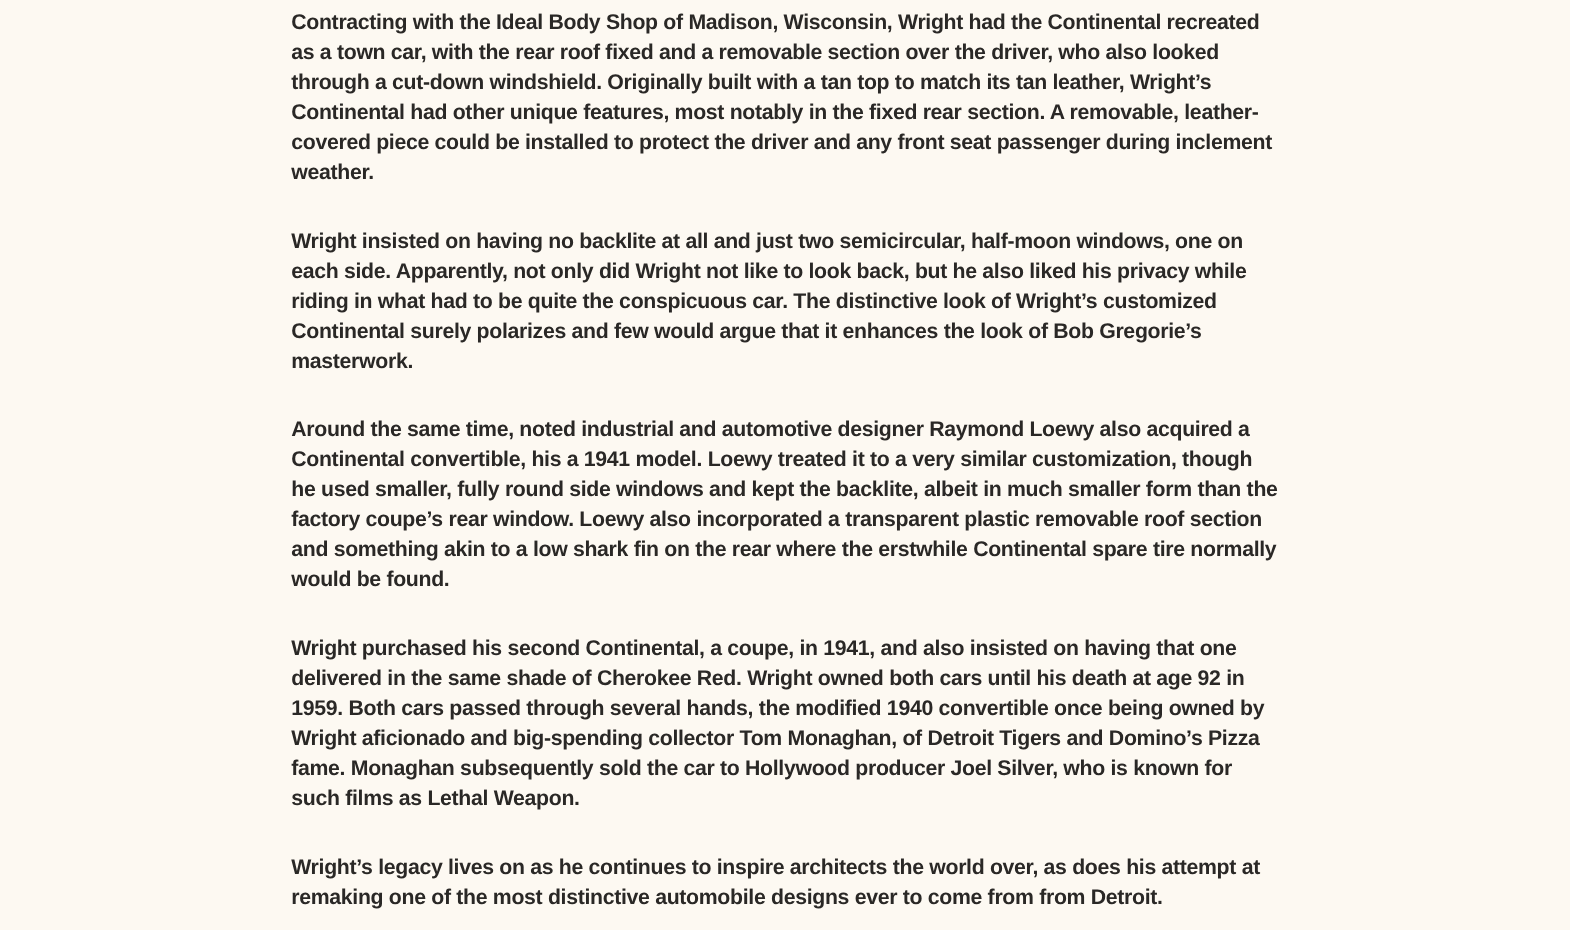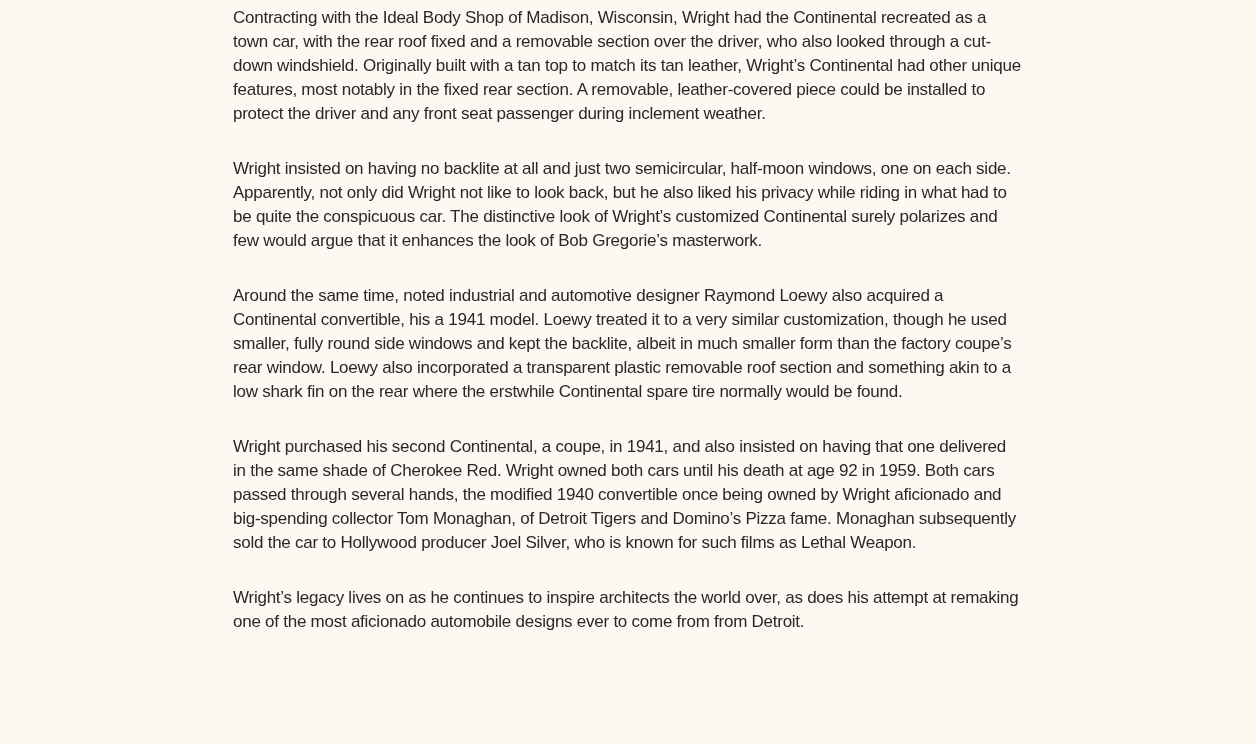--- a/index.html
+++ b/index.html
@@ -22,33 +22,34 @@
   .article-body {
     width: 790px;
     margin: 0 auto;
     padding-top: 6px;
     color: #2a2826;
     font-size: 17px;
     line-height: 24px;
     letter-spacing: -0.25px;
     font-stretch: semi-condensed;
     text-align: left;
+    font-weight: bold;
   }
   .article-body p {
     margin: 0 0 31px 0;
     padding: 0;
   }
   .article-body p:last-child {
     margin-bottom: 0;
   }
 </style>
 </head>
 <body>
 
 <div class="article-page">
   <article class="article-body">
     <p>Contracting with the Ideal Body Shop of Madison, Wisconsin, Wright had the Continental recreated as a town car, with the rear roof fixed and a removable section over the driver, who also looked through a cut-down windshield. Originally built with a tan top to match its tan leather, Wright’s Continental had other unique features, most notably in the fixed rear section. A removable, leather-covered piece could be installed to protect the driver and any front seat passenger during inclement weather.</p>
     <p>Wright insisted on having no backlite at all and just two semicircular, half-moon windows, one on each side. Apparently, not only did Wright not like to look back, but he also liked his privacy while riding in what had to be quite the conspicuous car. The distinctive look of Wright’s customized Continental surely polarizes and few would argue that it enhances the look of Bob Gregorie’s masterwork.</p>
     <p>Around the same time, noted industrial and automotive designer Raymond Loewy also acquired a Continental convertible, his a 1941 model. Loewy treated it to a very similar customization, though he used smaller, fully round side windows and kept the backlite, albeit in much smaller form than the factory coupe’s rear window. Loewy also incorporated a transparent plastic removable roof section and something akin to a low shark fin on the rear where the erstwhile Continental spare tire normally would be found.</p>
     <p>Wright purchased his second Continental, a coupe, in 1941, and also insisted on having that one delivered in the same shade of Cherokee Red. Wright owned both cars until his death at age 92 in 1959. Both cars passed through several hands, the modified 1940 convertible once being owned by Wright aficionado and big-spending collector Tom Monaghan, of Detroit Tigers and Domino’s Pizza fame. Monaghan subsequently sold the car to Hollywood producer Joel Silver, who is known for such films as Lethal Weapon.</p>
-    <p>Wright’s legacy lives on as he continues to inspire architects the world over, as does his attempt at remaking one of the most aficionado automobile designs ever to come from from Detroit.</p>
+    <p>Wright’s legacy lives on as he continues to inspire architects the world over, as does his attempt at remaking one of the most distinctive automobile designs ever to come from from Detroit.</p>
   </article>
 </div>
 
 </body></html>

